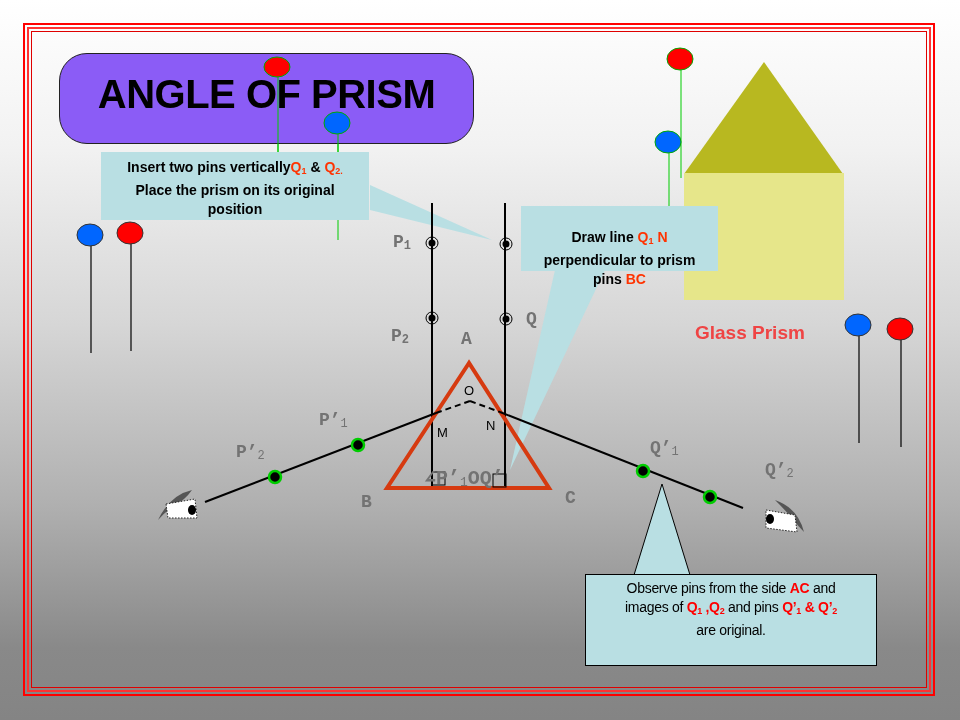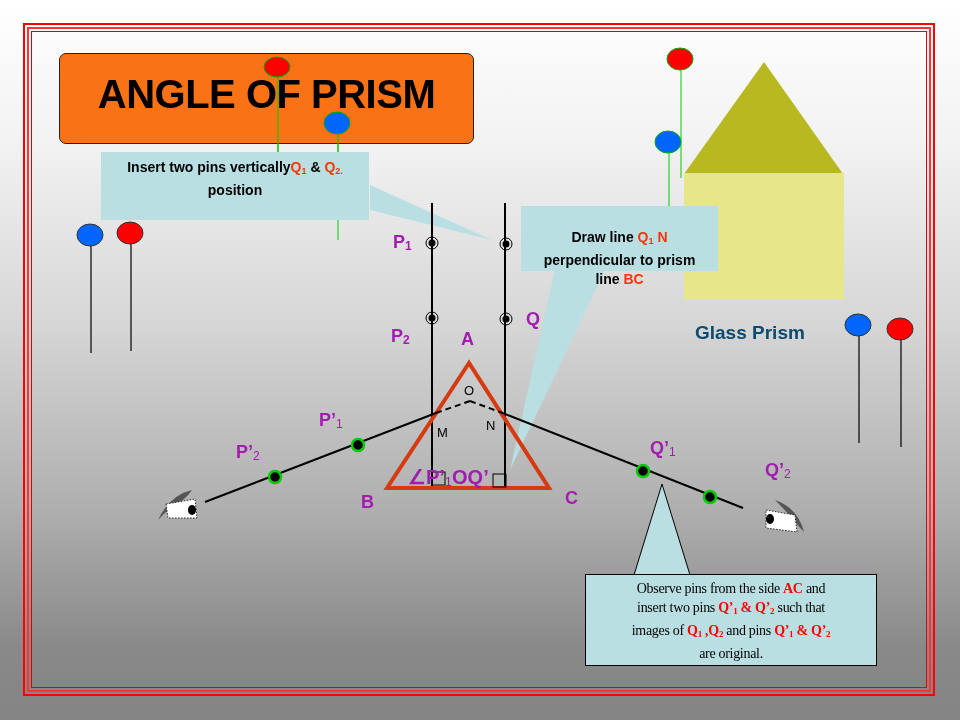--- a/index.html
+++ b/index.html
@@ -8,34 +8,34 @@
     background: linear-gradient(to bottom, #ffffff 0%, #f2f2f2 20%, #d6d6d6 45%, #b0b0b0 70%, #898989 90%, #848484 100%);
     font-family: "Liberation Sans", sans-serif;
   }
   .frame { position:absolute; left:23px; top:23px; width:912px; height:673px;
     border:2px solid #ff0000; box-sizing:border-box; }
   .frame2 { position:absolute; left:27px; top:27px; width:904px; height:665px;
     border:2px solid #ff3333; box-sizing:border-box; }
   .frame3 { position:absolute; left:31px; top:31px; width:896px; height:657px;
     border:1px solid #e00000; box-sizing:border-box; }
   .title-box { position:absolute; left:59px; top:53px; width:415px; height:91px;
-    background:#f97316; border:1px solid #222; border-radius:7px; box-sizing:border-box; }
+    background:#8b5cf6; border:1px solid #222; border-radius:28px; box-sizing:border-box; }
   .title-text { position:absolute; left:0; right:0; top:18px; text-align:center;
     font-weight:bold; font-size:40px; color:#000; letter-spacing:-0.5px; }
   .callout { position:absolute; background:#b9dfe3; color:#000; text-align:center;
     font-weight:bold; font-size:14px; line-height:19px; box-sizing:border-box; }
   .red { color:#ff3300; }
   .red2 { color:#ff0000; font-weight:bold; }
   sub { font-size:9px; vertical-align:-2px; }
   .callout3 { position:absolute; left:585px; top:574px; width:292px; height:92px;
     background:#b9dfe3; border:1px solid #000; text-align:center; font-size:14px;
-    line-height:19px; padding-top:4px; box-sizing:border-box; color:#000; letter-spacing:-0.3px;font-family:Liberation Serif, serif; }
-  .lbl { position:absolute; font-weight:bold; font-size:18px; color:#a21caf; }
+    line-height:19px; padding-top:4px; box-sizing:border-box; color:#000; letter-spacing:-0.3px; }
+  .lbl { position:absolute; font-weight:bold; font-size:18px; color:#737373;font-family:Liberation Mono, monospace; }
   .lbl-sm { position:absolute; font-size:13px; color:#000; }
-  .glass { position:absolute; left:695px; top:322px; font-weight:bold; font-size:19px; color:#0c4a6e; }
+  .glass { position:absolute; left:695px; top:322px; font-weight:bold; font-size:19px; color:#ef4444; }
   svg { position:absolute; left:0; top:0; }
 </style>
 </head>
 <body>
 
 <div class="frame"></div>
 <div class="frame2"></div>
 <div class="frame3"></div>
 
 <svg width="960" height="720">
@@ -134,52 +134,50 @@
   <line x1="278" y1="76" x2="278" y2="152" stroke="#00cc00" stroke-width="1"></line>
   <ellipse cx="277" cy="67" rx="13" ry="10" fill="#ff0000" stroke="#00aa00" stroke-width="1"></ellipse>
   <line x1="338" y1="134" x2="338" y2="152" stroke="#00cc00" stroke-width="1"></line>
   <ellipse cx="337" cy="123" rx="13" ry="11" fill="#0066ff" stroke="#00aa00" stroke-width="1"></ellipse>
 </svg>
 
 <div class="callout" style="left:101px; top:152px; width:268px; height:68px; padding-top:6px;">
   <div>
     <span>Insert two pins vertically</span><span class="red"><span>Q</span><sub>1</sub></span><span> &amp; </span><span class="red"><span>Q</span><sub>2.</sub></span>
   </div>
+  <div>Place the prism on its original</div>
   <div>position</div>
 </div>
 
 <div class="callout" style="left:521px; top:206px; width:197px; height:65px; padding-top:22px;">
   <div>
     <span>Draw line </span><span class="red"><span>Q</span><sub>1</sub><span> N</span></span>
   </div>
   <div>perpendicular  to prism</div>
-  <div><span>line </span><span class="red">BC</span></div>
+  <div><span>pins </span><span class="red">BC</span></div>
 </div>
 
 <div class="callout3">
   <div>
     <span>Observe pins from the side </span><span class="red2">AC</span><span> and</span>
-  </div>
-  <div>
-    <span>insert two pins </span><span class="red2"><span>Q’</span><sub>1</sub><span> &amp; Q’</span><sub>2</sub></span><span> such that</span>
   </div>
   <div>
     <span>images of </span><span class="red2"><span>Q</span><sub>1</sub><span> ,Q</span><sub>2</sub></span><span> and pins </span><span class="red2"><span>Q’</span><sub>1</sub><span> &amp; Q’</span><sub>2</sub></span>
   </div>
   <div>are original.</div>
 </div>
 
 <div class="lbl" style="left:393px; top:232px;"><span>P</span><sub style="font-size:12px">1</sub></div>
 <div class="lbl" style="left:391px; top:306px;margin-top:20px;"><span>P</span><sub style="font-size:12px">2</sub></div>
 <div class="lbl" style="left:526px; top:309px;">Q</div>
 <div class="lbl" style="left:461px; top:329px;">A</div>
 <div class="lbl" style="left:361px; top:492px;">B</div>
 <div class="lbl" style="left:565px; top:488px;">C</div>
 <div class="lbl-sm" style="left:464px; top:383px;">O</div>
 <div class="lbl-sm" style="left:437px; top:425px;">M</div>
 <div class="lbl-sm" style="left:486px; top:418px;">N</div>
 <div class="lbl" style="left:319px; top:410px;"><span>P’</span><sub style="font-size:12px;font-weight:normal">1</sub></div>
 <div class="lbl" style="left:236px; top:442px;"><span>P’</span><sub style="font-size:12px;font-weight:normal">2</sub></div>
 <div class="lbl" style="left:650px; top:438px;"><span>Q’</span><sub style="font-size:12px;font-weight:normal">1</sub></div>
 <div class="lbl" style="left:719px; top:460px;margin-left:46px;"><span>Q’</span><sub style="font-size:12px;font-weight:normal">2</sub></div>
-<div class="lbl" style="left:408px; top:465px; font-size:20px;"><span>∠P’</span><sub style="font-size:13px;font-weight:normal">1</sub><span>OQ’</span></div>
+<div class="lbl" style="left:424px; top:465px; font-size:20px;"><span>∠P’</span><sub style="font-size:13px;font-weight:normal">1</sub><span>OQ’</span></div>
 
 <div class="glass">Glass Prism</div>
 
 </body></html>

